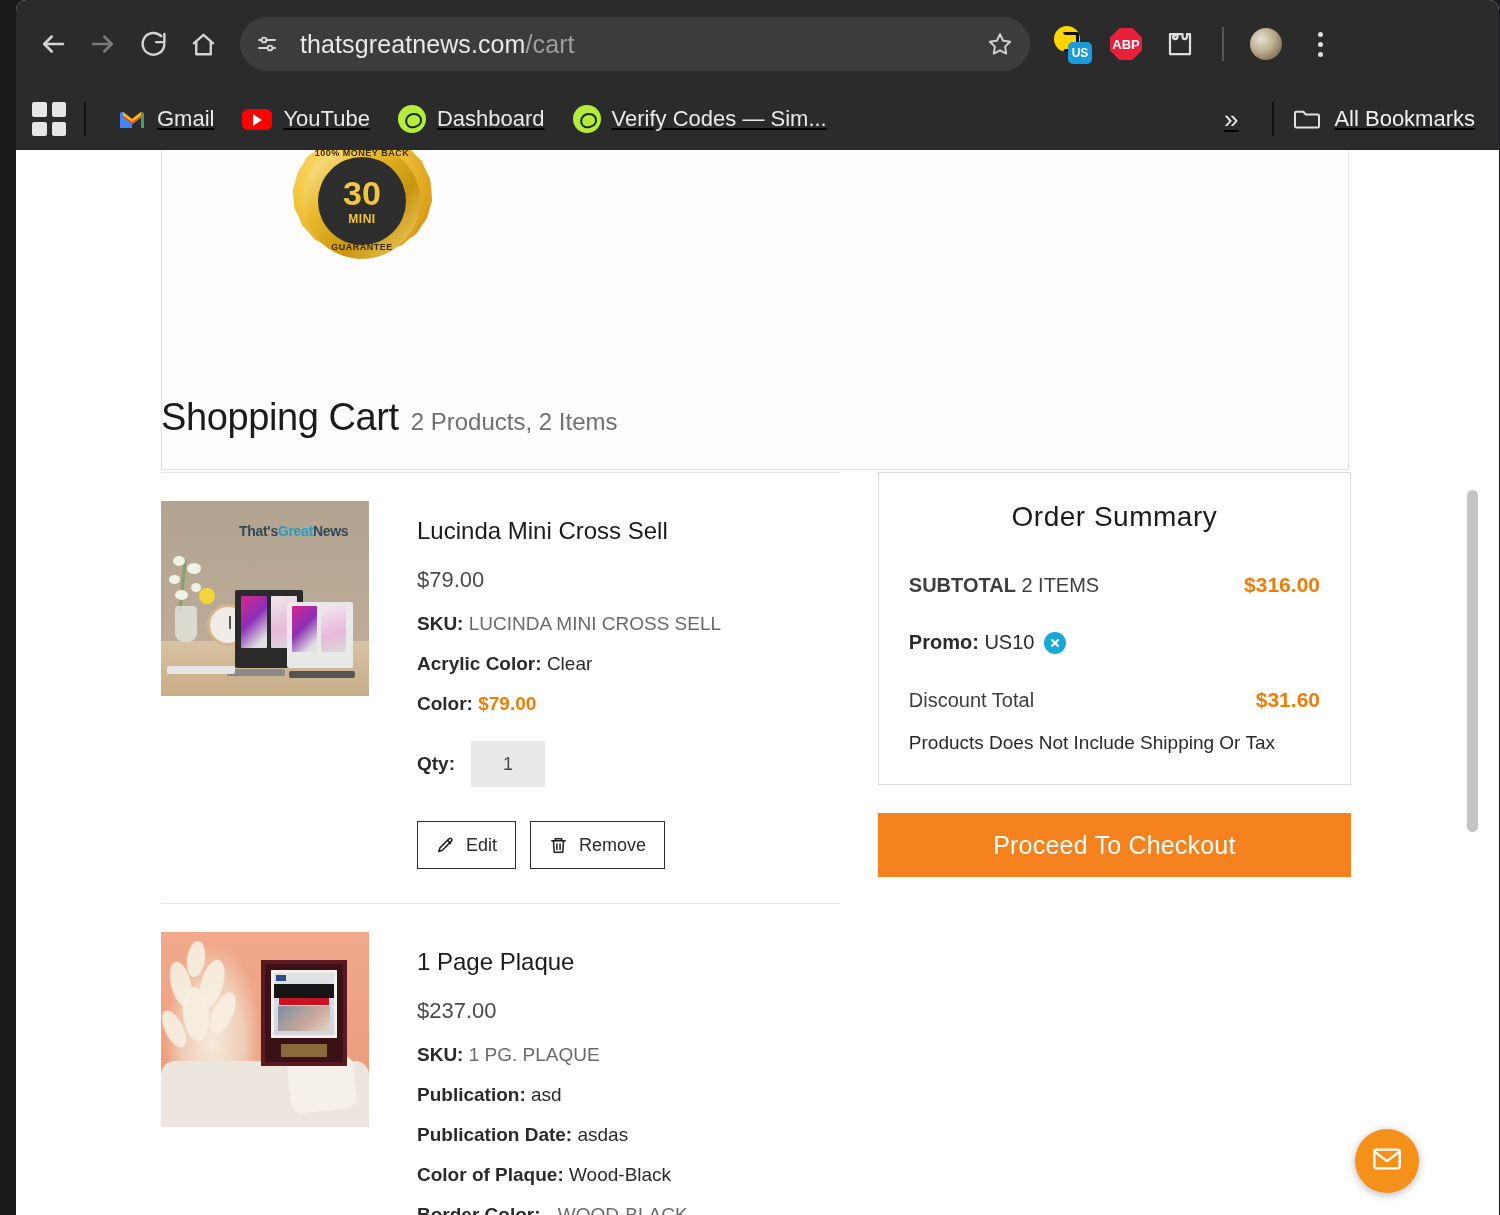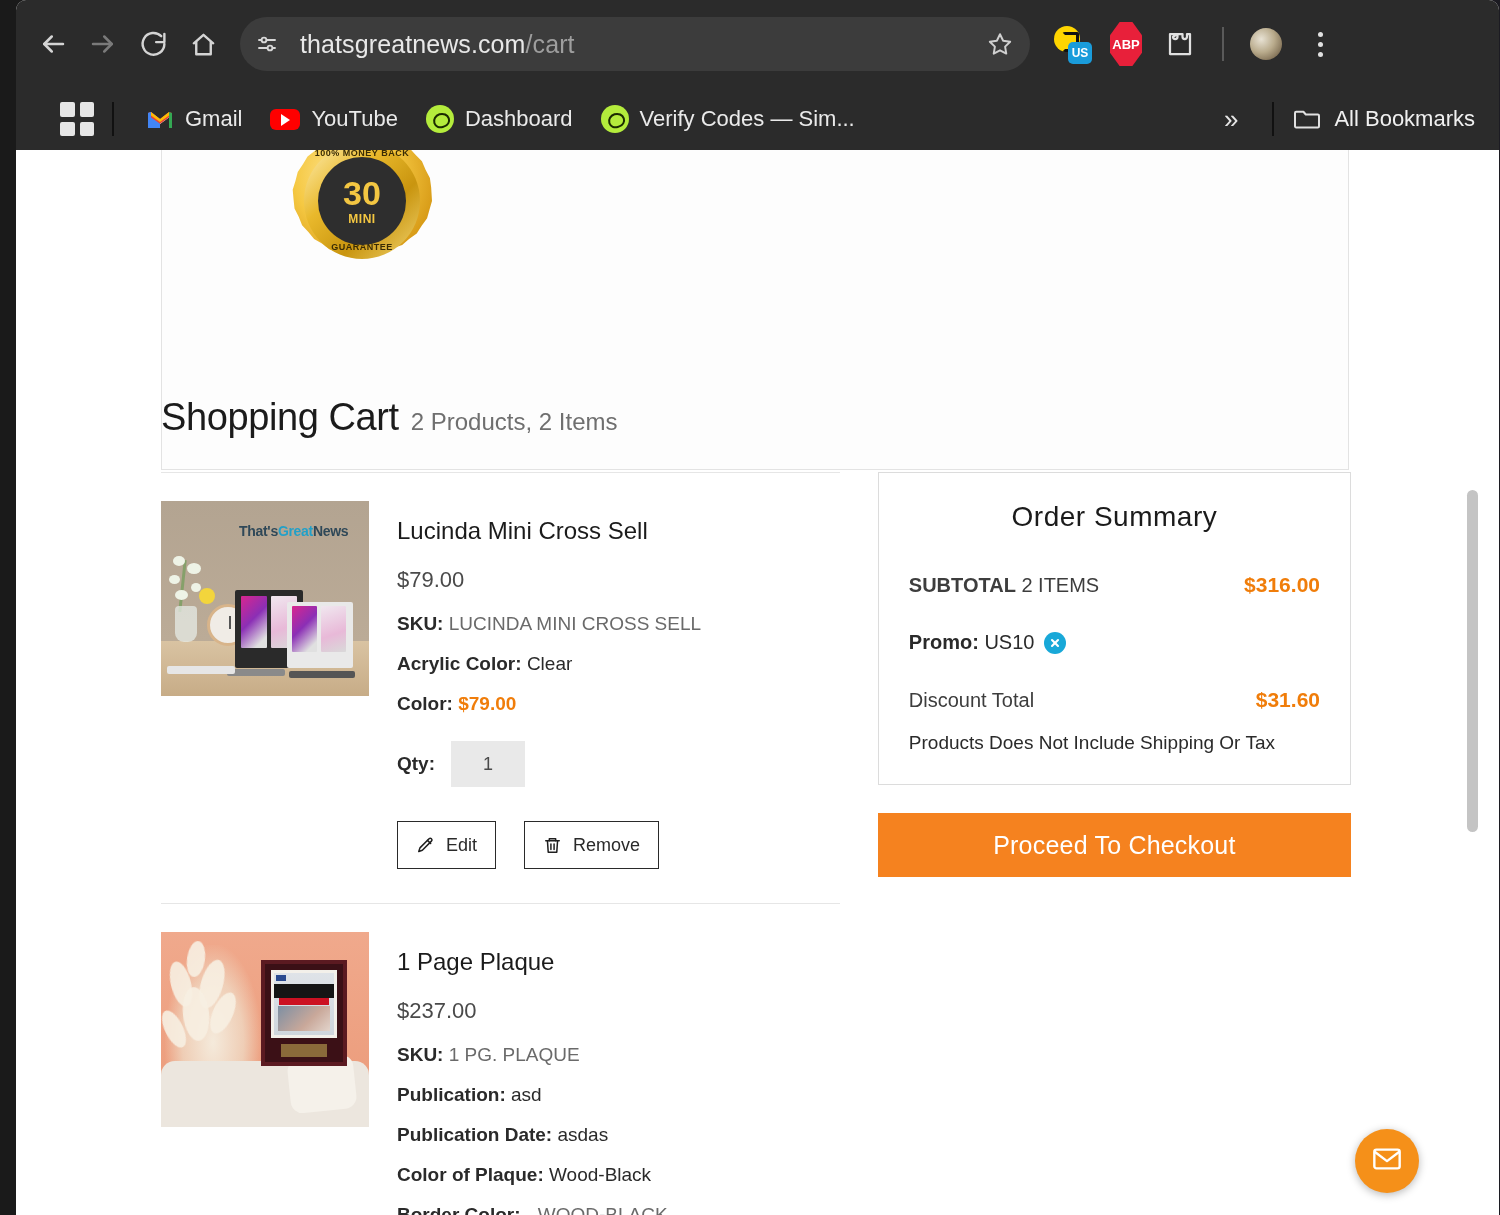--- a/index.html
+++ b/index.html
@@ -82,39 +82,39 @@
     width: 11px; height: 14px; border: 3px solid #111; border-radius: 3px;
     border-left-color: transparent;
   }
   .ext-cz-badge {
     position: absolute; right: 0; bottom: 0;
     width: 24px; height: 22px; border-radius: 5px;
     background: #1a9cdb; color: #fff;
     font-size: 12px; font-weight: bold; line-height: 22px; text-align: center;
   }
   .ext-abp {
-    width: 32px; height: 44px; background: #e8203a; color: #fff;
+    width: 32px; height: 32px; background: #e8203a; color: #fff;
     font-size: 13px; font-weight: bold;
     display: flex; align-items: center; justify-content: center;
     clip-path: polygon(30% 0,70% 0,100% 30%,100% 70%,70% 100%,30% 100%,0 70%,0 30%);
   }
   .ext-puzzle { color: #e0e0e0; }
   .ext-avatar {
     width: 32px; height: 32px; border-radius: 50%;
     background: radial-gradient(circle at 35% 35%, #e8e2d4 0%, #b9ab8c 45%, #5c4a33 100%);
   }
   .tb-sep { width: 2px; height: 34px; background: #5a5a5a; margin: 0 8px; flex:none; }
   #menu-dots { width: 40px; display:flex; flex-direction: column; align-items:center;
                gap: 5px; flex: none; }
   #menu-dots i { width: 5px; height: 5px; border-radius: 50%; background: #e0e0e0; display:block; }
 
   
   #bookmarks-bar {
     height: 62px; display: flex; align-items: center;
-    padding: 0 14px 0 44px; background: #2b2b2b; gap: 0;
+    padding: 0 14px 0 16px; background: #2b2b2b; gap: 0; text-decoration: underline;
   }
   #apps-grid { width: 34px; height: 34px; display: grid;
     grid-template-columns: 1fr 1fr; grid-template-rows: 1fr 1fr; gap: 5px; flex:none; }
   #apps-grid i { background: #e6e6e6; border-radius: 2px; display:block; }
   .bm-sep { width: 2px; height: 34px; background: #111; margin: 0 18px; flex:none; }
   .bm-item {
     display: flex; align-items: center; gap: 11px;
     padding: 4px 14px; color: #eaeaea; font-size: 22px; white-space: nowrap;
   }
   .bm-ico { width: 28px; height: 28px; flex: none; display:flex; align-items:center; justify-content:center;}
@@ -217,36 +217,36 @@
   #summary-col { width: 474px; }
 
   .hr { height: 1px; background: #e6e6e6; width: 100%; }
 
   .product {
     display: flex; gap: 28px; padding: 28px 0 34px 0;
   }
   .p-thumb {
     width: 208px; height: 195px; flex: none; overflow: hidden; position: relative;
   }
-  .p-info { flex: 1; padding-top: 16px; }
+  .p-info { flex: 1; padding-top: 16px; margin-left: 20px; }
   .p-name { font-size: 24px; color: #1b1b1b; margin-bottom: 22px; }
   .p-price { font-size: 22px; color: #4a4a4a; margin-bottom: 20px; }
   .p-attr { font-size: 19px; color: #2a2a2a; font-weight: bold; margin-bottom: 18px; }
   .p-attr .v { font-weight: normal; color: #6a6a6a; }
   .p-attr .v-dark { font-weight: normal; color: #2a2a2a; }
   .p-attr .v-orange { font-weight: bold; color: #f07d0a; }
 
   .qty-row { display: flex; align-items: center; gap: 16px; margin-top: 26px; }
   .qty-label { font-size: 19px; font-weight: bold; color: #2a2a2a; }
   .qty-input {
     width: 74px; height: 46px; background: #e9e9e9; border: none;
     font-size: 18px; color: #4a4a4a; text-align: center;
     font-family: "Liberation Sans", sans-serif;
   }
-  .btn-row { display: flex; gap: 28px; margin-top: 34px; align-items: flex-end; }
+  .btn-row { display: flex; gap: 14px; margin-top: 34px; align-items: flex-end; }
   .ghost-btn {
     min-width: 88px; height: 48px; border: 1px solid #2a2a2a; background: #fff;
     display: flex; align-items: center; justify-content: center; gap: 11px;
     font-size: 18px; color: #2a2a2a; padding: 0 18px;
     font-family: "Liberation Sans", sans-serif; cursor: pointer;
   }
   .ghost-btn svg { display:block; }
 
   
   #order-summary {

